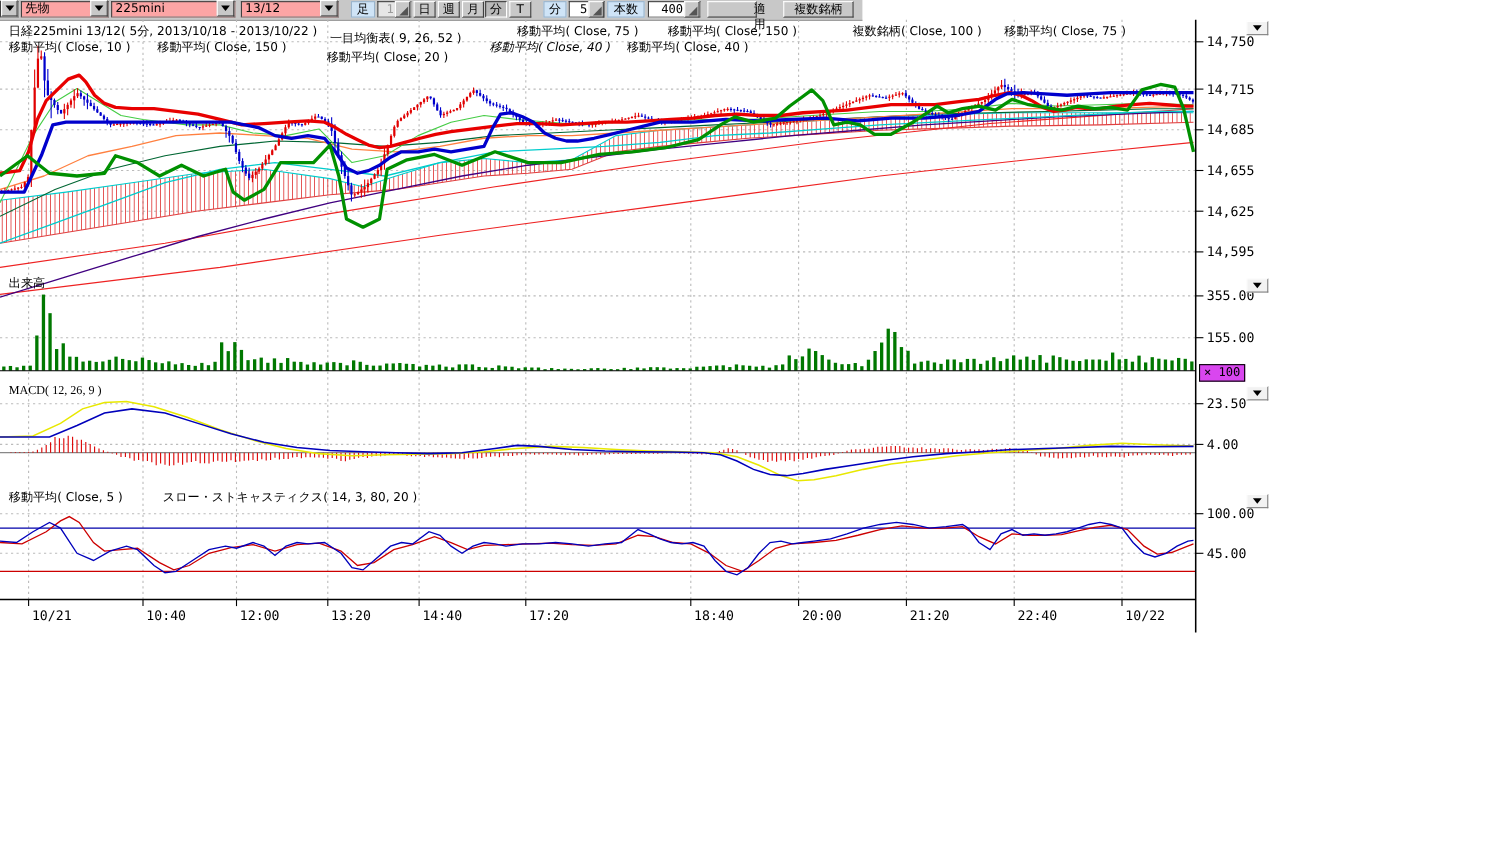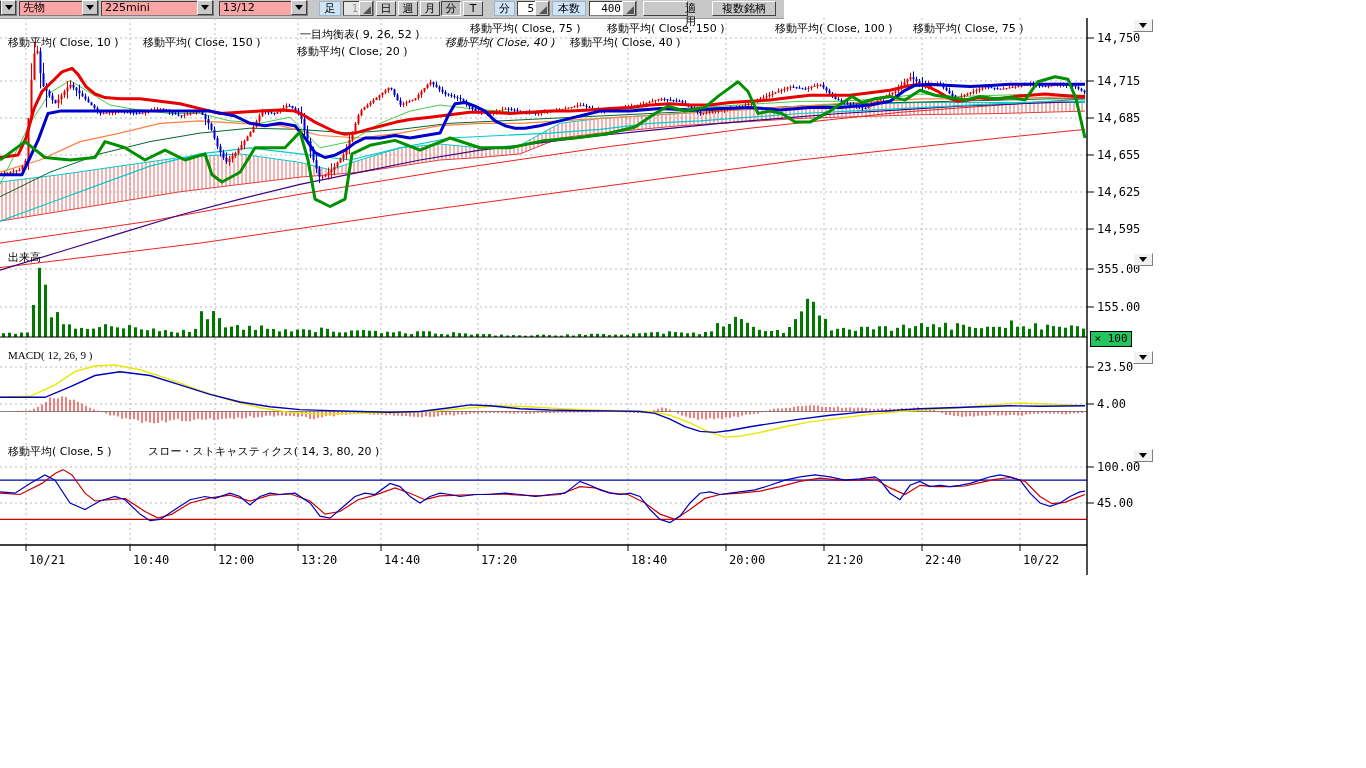--- a/index.html
+++ b/index.html
@@ -27,21 +27,21 @@
   .spin .sp-btn:after{content:"";position:absolute;right:1px;bottom:1px;width:0;height:0;
         border-left:8px solid transparent;border-bottom:8px solid #555;}
   
   .chart-label{position:absolute;white-space:nowrap;font-size:11px;color:#000;}
   .mono{font-family:Liberation Serif, serif;}
   
   .panel-dd{position:absolute;left:1133px;width:20px;height:13px;background:#f2f2f2;
             border:1px solid #808080;border-top-color:#fff;border-left-color:#fff;
             display:flex;align-items:center;justify-content:center;box-sizing:border-box;}
   .panel-dd .tri-down{border-top-color:#000;}
-  #vol-mult{position:absolute;left:1090px;top:331px;width:40px;height:14px;background:#22c55e;
+  #vol-mult{position:absolute;left:1090px;top:331px;width:40px;height:14px;background:#d946ef;
             border:1px solid #000;font-size:11px;line-height:13px;text-align:center;
             font-family:"DejaVu Sans Mono","Liberation Mono",monospace;}
   #chart-svg{position:absolute;left:0;top:0;}
 </style>
 </head>
 <body>
 
 <div id="screen">
 
   <div id="toolbar">
@@ -1375,24 +1375,25 @@
         <text x="729" y="564" font-size="12" font-family="&quot;DejaVu Sans Mono&quot;,&quot;Liberation Mono&quot;,monospace" fill="#000">20:00</text>
         <line x1="824" y1="545" x2="824" y2="551" stroke="#000"></line>
         <text x="827" y="564" font-size="12" font-family="&quot;DejaVu Sans Mono&quot;,&quot;Liberation Mono&quot;,monospace" fill="#000">21:20</text>
         <line x1="922" y1="545" x2="922" y2="551" stroke="#000"></line>
         <text x="925" y="564" font-size="12" font-family="&quot;DejaVu Sans Mono&quot;,&quot;Liberation Mono&quot;,monospace" fill="#000">22:40</text>
         <line x1="1020" y1="545" x2="1020" y2="551" stroke="#000"></line>
         <text x="1023" y="564" font-size="12" font-family="&quot;DejaVu Sans Mono&quot;,&quot;Liberation Mono&quot;,monospace" fill="#000">10/22</text>
       </g>
     </svg>
 
+  <div class="chart-label" style="left:8px;top:21px;">日経225mini 13/12( 5分, 2013/10/18 - 2013/10/22 )</div>
   <div class="chart-label" style="left:300px;top:27px;">一目均衡表( 9, 26, 52 )</div>
   <div class="chart-label" style="left:470px;top:21px;">移動平均( Close, 75 )</div>
   <div class="chart-label" style="left:607px;top:21px;">移動平均( Close, 150 )</div>
-  <div class="chart-label" style="left:775px;top:21px;">移動平均( Close, 100 )</div>
+  <div class="chart-label" style="left:775px;top:21px;">複数銘柄( Close, 100 )</div>
   <div class="chart-label" style="left:913px;top:21px;">移動平均( Close, 75 )</div>
   <div class="chart-label" style="left:8px;top:35px;text-align:center;">移動平均( Close, 10 )</div>
   <div class="chart-label" style="left:143px;top:35px;">移動平均( Close, 150 )</div>
   <div class="chart-label" style="left:297px;top:44px;">移動平均( Close, 20 )</div>
   <div class="chart-label" style="left:445px;top:35px;font-style:italic;">移動平均( Close, 40 )</div>
   <div class="chart-label" style="left:570px;top:35px;">移動平均( Close, 40 )</div>
 
   <div class="chart-label" style="left:8px;top:250px;">出来高</div>
   <div class="chart-label mono" style="left:8px;top:349px;">MACD( 12, 26, 9 )</div>
   <div class="chart-label" style="left:8px;top:444px;">移動平均( Close, 5 )</div>

